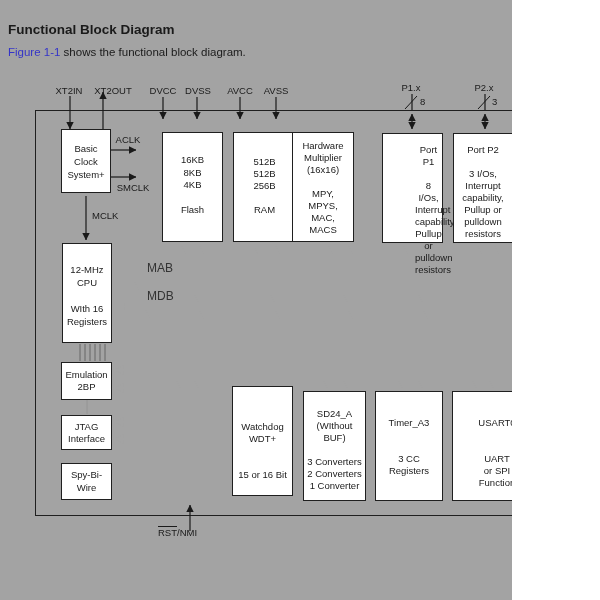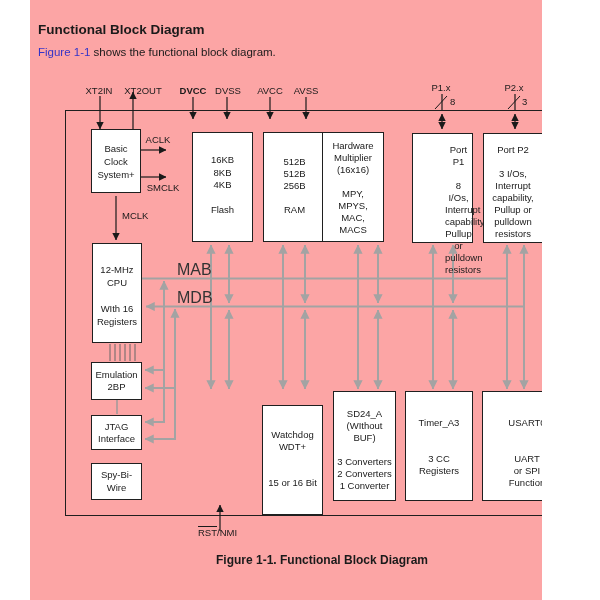--- a/index.html
+++ b/index.html
@@ -1,27 +1,27 @@
 <!DOCTYPE html>
 <html><head>
 <meta charset="utf-8">
 <style>
   html,body{margin:0;padding:0;background:#ffffff;}
   .page{
-    position:relative;width:512px;height:600px;background:#fca5a5;overflow:hidden;
-    font-family:"Liberation Sans", sans-serif;color:#1a1a1a;margin-left:30px;
+    position:relative;width:512px;height:600px;background:#a3a3a3;overflow:hidden;
+    font-family:"Liberation Sans", sans-serif;color:#1a1a1a;
   }
   .abs{position:absolute;}
   .ctr{transform:translateX(-50%);white-space:nowrap;}
   .heading{left:8px;top:22px;font-size:13.5px;font-weight:bold;}
   .intro{left:8px;top:46px;font-size:11.5px;}
   .intro a{color:#3434c8;text-decoration:none;}
   .caption{top:553px;font-size:12px;font-weight:bold;}
   .pinlbl{font-size:9.5px;}
-  .buslbl{font-size:16px;color:#333;}
+  .buslbl{font-size:12px;color:#333;}
   .outer{
     left:35px;top:110px;width:513px;height:406px;
     border:1.6px solid #1f1f1f;box-sizing:border-box;background:transparent;
   }
   .blk{
     border:1.4px solid #1f1f1f;box-sizing:border-box;background:#ffffff;
     font-size:9.5px;line-height:12px;text-align:center;white-space:pre-line;
     position:absolute;
   }
   .blk.center{display:flex;align-items:center;justify-content:center;}
@@ -109,29 +109,29 @@
       <line x1="90" y1="344" x2="90" y2="361"></line>
       <line x1="95" y1="344" x2="95" y2="361"></line>
       <line x1="100" y1="344" x2="100" y2="361"></line>
       <line x1="105" y1="344" x2="105" y2="361"></line>
       <line x1="87" y1="400" x2="87" y2="414" stroke="#999999" stroke-width="1.4"></line>
     </g>
   </svg>
 
   <div class="abs pinlbl ctr" style="left:69px;top:85px;text-align:center;">XT2IN</div>
   <div class="abs pinlbl ctr" style="left:113px;top:85px;">XT2OUT</div>
-  <div class="abs pinlbl ctr" style="left:163px;top:85px;font-weight:bold;">DVCC</div>
+  <div class="abs pinlbl ctr" style="left:163px;top:85px;">DVCC</div>
   <div class="abs pinlbl ctr" style="left:198px;top:85px;">DVSS</div>
   <div class="abs pinlbl ctr" style="left:240px;top:85px;">AVCC</div>
   <div class="abs pinlbl ctr" style="left:276px;top:85px;">AVSS</div>
   <div class="abs pinlbl ctr" style="left:411px;top:82px;">P1.x</div>
   <div class="abs pinlbl" style="left:420px;top:96px;">8</div>
   <div class="abs pinlbl ctr" style="left:484px;top:82px;">P2.x</div>
   <div class="abs pinlbl" style="left:492px;top:96px;">3</div>
-  <div class="abs pinlbl" style="left:168px;top:527px;"><span class="ovl">RST</span><span>/NMI</span></div>
+  <div class="abs pinlbl" style="left:158px;top:527px;"><span class="ovl">RST</span><span>/NMI</span></div>
 
   <div class="abs pinlbl ctr" style="left:128px;top:134px;text-align:right;">ACLK</div>
   <div class="abs pinlbl ctr" style="left:133px;top:182px;">SMCLK</div>
   <div class="abs pinlbl" style="left:92px;top:210px;">MCLK</div>
 
   <div class="abs buslbl" style="left:147px;top:261px;">MAB</div>
   <div class="abs buslbl" style="left:147px;top:289px;">MDB</div>
 
   <div class="blk center" style="left:61px;top:129px;width:50px;height:64px;line-height:13px;">Basic
 Clock
@@ -176,21 +176,21 @@
 
 WIth 16
 Registers</div>
   <div class="blk center" style="left:61px;top:362px;width:51px;height:38px;line-height:12.5px;">Emulation
 2BP</div>
   <div class="blk center" style="left:61px;top:463px;width:51px;height:37px;line-height:12.5px;">Spy-Bi-
 Wire</div>
   <div class="blk center" style="left:61px;top:415px;width:51px;height:35px;">JTAG
 Interface</div>
 
-  <div class="blk" style="left:232px;top:405px;width:61px;height:110px;padding-top:23px;">Watchdog
+  <div class="blk" style="left:232px;top:386px;width:61px;height:110px;padding-top:34px;">Watchdog
 WDT+
 
 
 15 or 16 Bit</div>
   <div class="blk" style="left:303px;top:391px;width:63px;height:110px;padding-top:16px;">SD24_A
 (WIthout
 BUF)
 
 3 Converters
 2 Converters
@@ -200,15 +200,14 @@
 
 3 CC
 Registers</div>
   <div class="blk" style="left:452px;top:391px;width:68px;height:110px;padding-top:25px;padding-left:22px;">USART0
 
 
 UART
 or SPI
 Function</div>
 
-  <div class="abs caption ctr" style="left:292px;">Figure 1-1. Functional Block Diagram</div>
 
 </div>
 
 </body></html>

